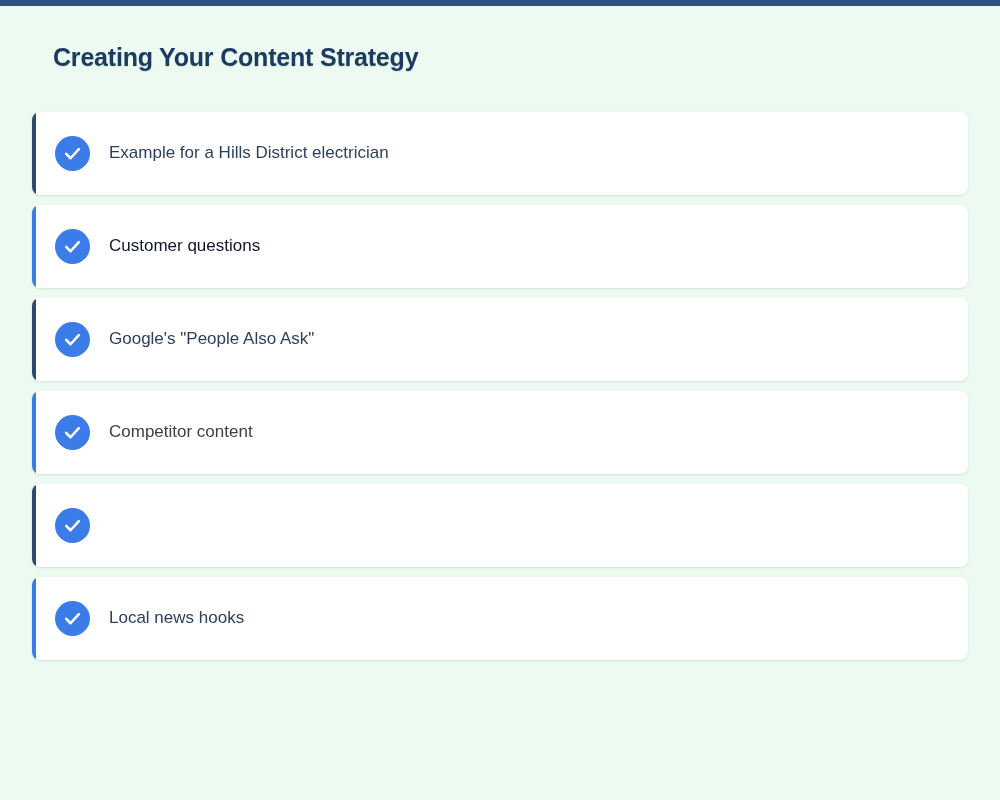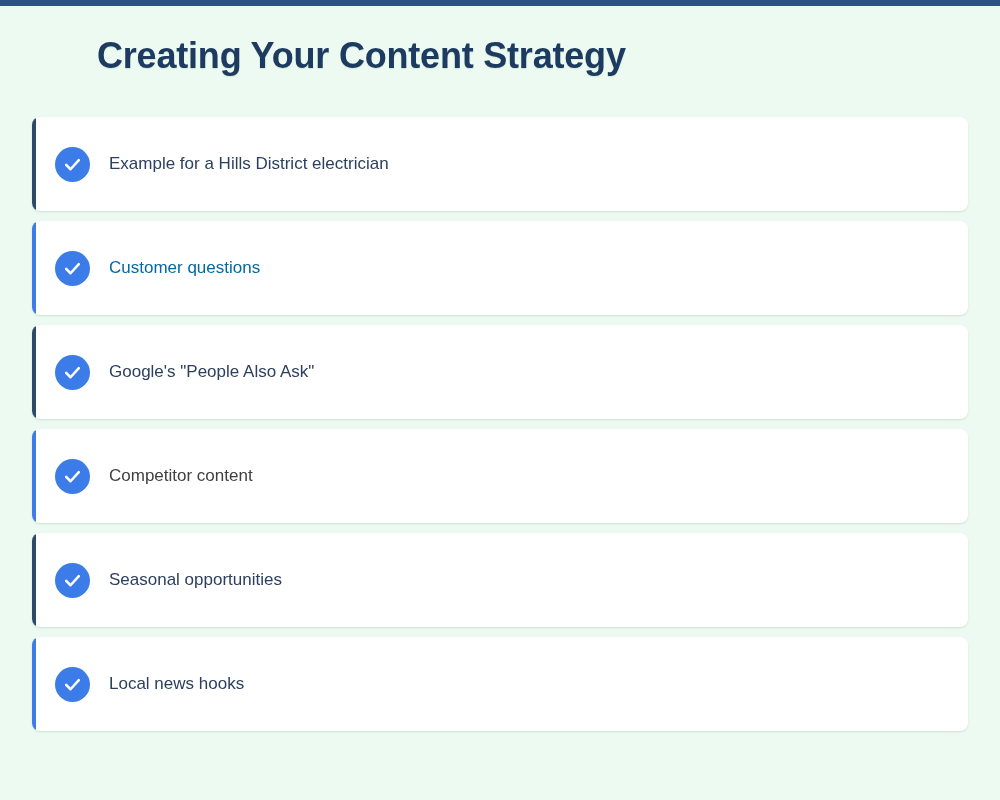--- a/index.html
+++ b/index.html
@@ -29,41 +29,40 @@
   .page {
     position: absolute;
     top: 6px;
     left: 0;
     width: 1000px;
     height: 794px;
     background: #edfaf1;
   }
 
   .page-title {
-    font-size: 36px;
+    font-size: 25px;
     font-weight: bold;
     color: #1d3b61;
     letter-spacing: -0.2px;
-    padding: 28px 0 0 53px;
+    padding: 36px 0 0 53px;
     line-height: 1.2;
     text-shadow: 0 1px 1px rgba(180, 215, 190, 0.55);
-    margin-left: 44px;
   }
 
   .checklist {
     margin-top: 40px;
     padding: 0 32px;
     display: flex;
     flex-direction: column;
     gap: 10px;
   }
 
   .check-card {
     position: relative;
-    height: 94px;
+    height: 83px;
     background: #ffffff;
     border-radius: 8px;
     box-shadow: 0 1px 3px rgba(120, 160, 135, 0.16), 0 1px 1px rgba(120, 160, 135, 0.10);
     display: flex;
     align-items: center;
     padding-left: 23px;
     overflow: hidden;
   }
 
   .card-accent {
@@ -119,21 +118,21 @@
       <span class="card-label" style="color: rgb(43, 63, 94);">Example for a Hills District electrician</span>
     </div>
 
     <div class="check-card">
       <span class="card-accent" style="background: rgb(59, 124, 232);"></span>
       <span class="check-badge" style="background: rgb(59, 124, 232);">
         <svg width="19" height="19" viewBox="0 0 24 24" fill="none" stroke="#ffffff" stroke-width="3.2" stroke-linecap="round" stroke-linejoin="round">
             <polyline points="4,12.5 9.5,18 20,6.5"></polyline>
           </svg>
       </span>
-      <span class="card-label" style="color: #0369a1;">Customer questions</span>
+      <span class="card-label" style="color: #0f172a;">Customer questions</span>
     </div>
 
     <div class="check-card">
       <span class="card-accent" style="background: rgb(45, 74, 107);"></span>
       <span class="check-badge" style="background: rgb(59, 124, 232);">
         <svg width="19" height="19" viewBox="0 0 24 24" fill="none" stroke="#ffffff" stroke-width="3.2" stroke-linecap="round" stroke-linejoin="round">
             <polyline points="4,12.5 9.5,18 20,6.5"></polyline>
           </svg>
       </span>
       <span class="card-label" style="color: rgb(43, 63, 94);">Google's "People Also Ask"</span>
@@ -149,21 +148,20 @@
       <span class="card-label" style="color: #404040;">Competitor content</span>
     </div>
 
     <div class="check-card">
       <span class="card-accent" style="background: rgb(45, 74, 107);"></span>
       <span class="check-badge" style="background: rgb(59, 124, 232);">
         <svg width="19" height="19" viewBox="0 0 24 24" fill="none" stroke="#ffffff" stroke-width="3.2" stroke-linecap="round" stroke-linejoin="round">
             <polyline points="4,12.5 9.5,18 20,6.5"></polyline>
           </svg>
       </span>
-      <span class="card-label" style="color: rgb(43, 63, 94);">Seasonal opportunities</span>
     </div>
 
     <div class="check-card">
       <span class="card-accent" style="background: rgb(59, 124, 232);"></span>
       <span class="check-badge" style="background: rgb(59, 124, 232);">
         <svg width="19" height="19" viewBox="0 0 24 24" fill="none" stroke="#ffffff" stroke-width="3.2" stroke-linecap="round" stroke-linejoin="round">
             <polyline points="4,12.5 9.5,18 20,6.5"></polyline>
           </svg>
       </span>
       <span class="card-label" style="color: rgb(43, 63, 94); text-align: right;">Local news hooks</span>

